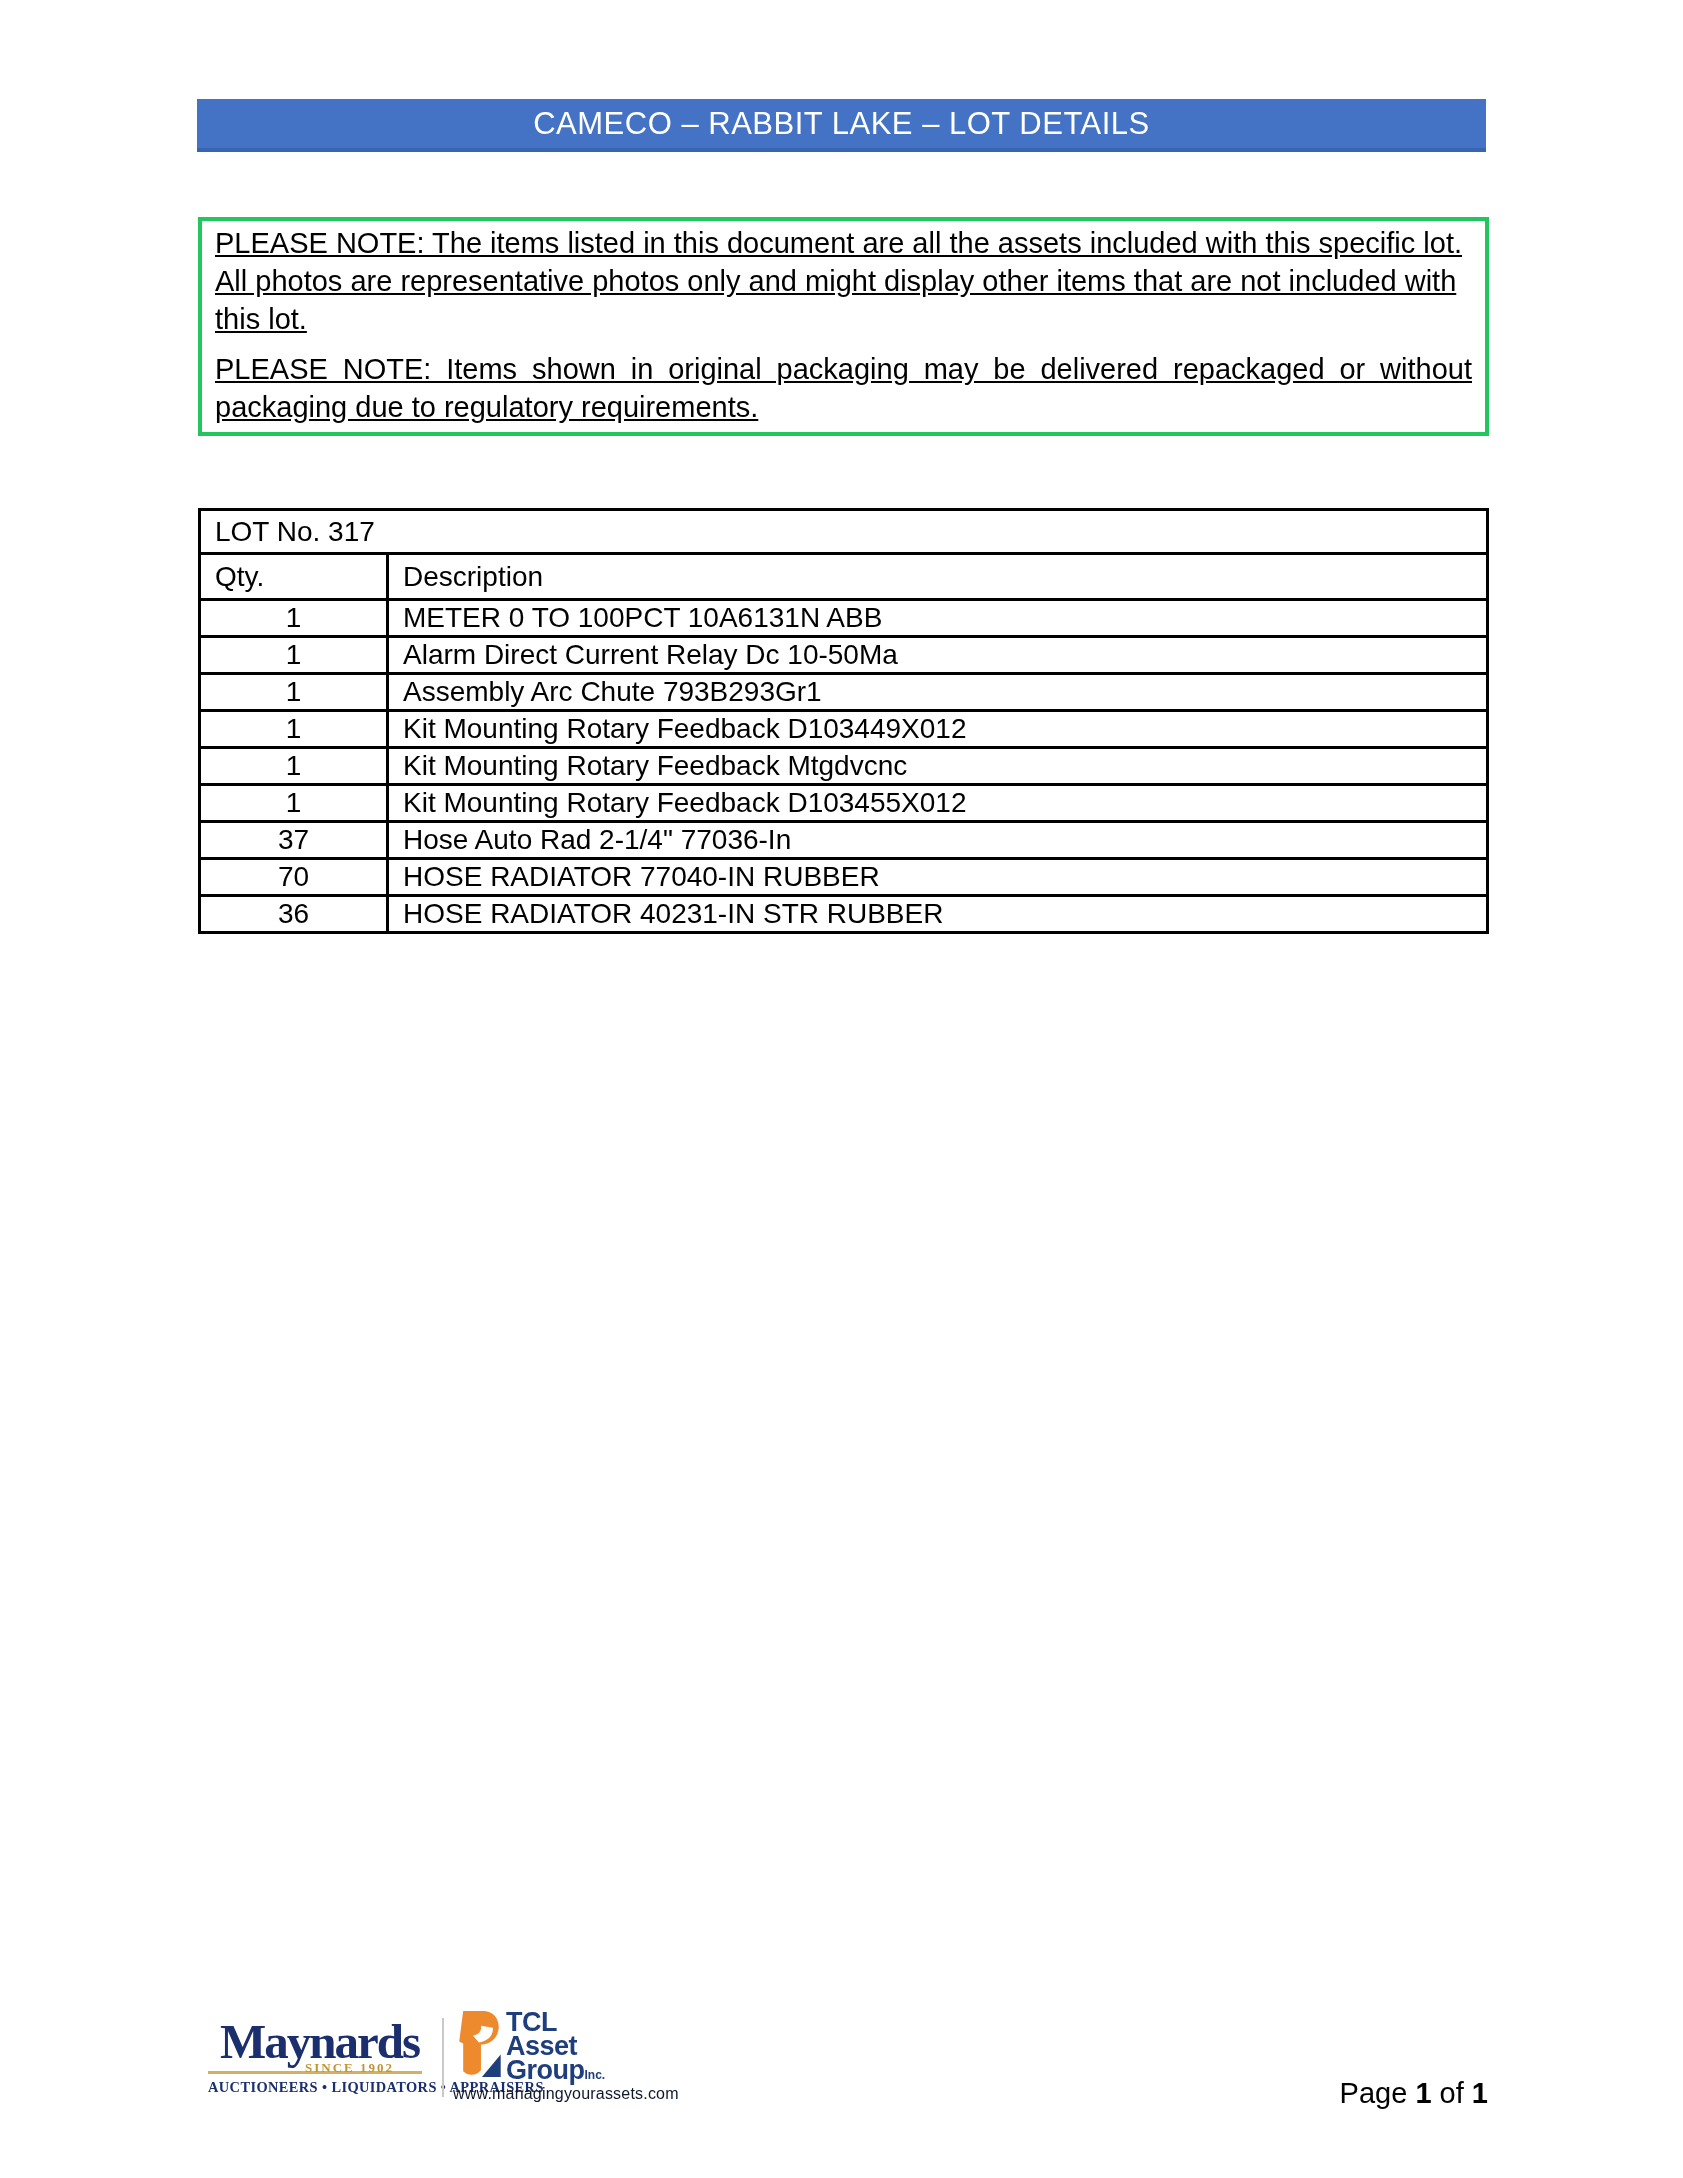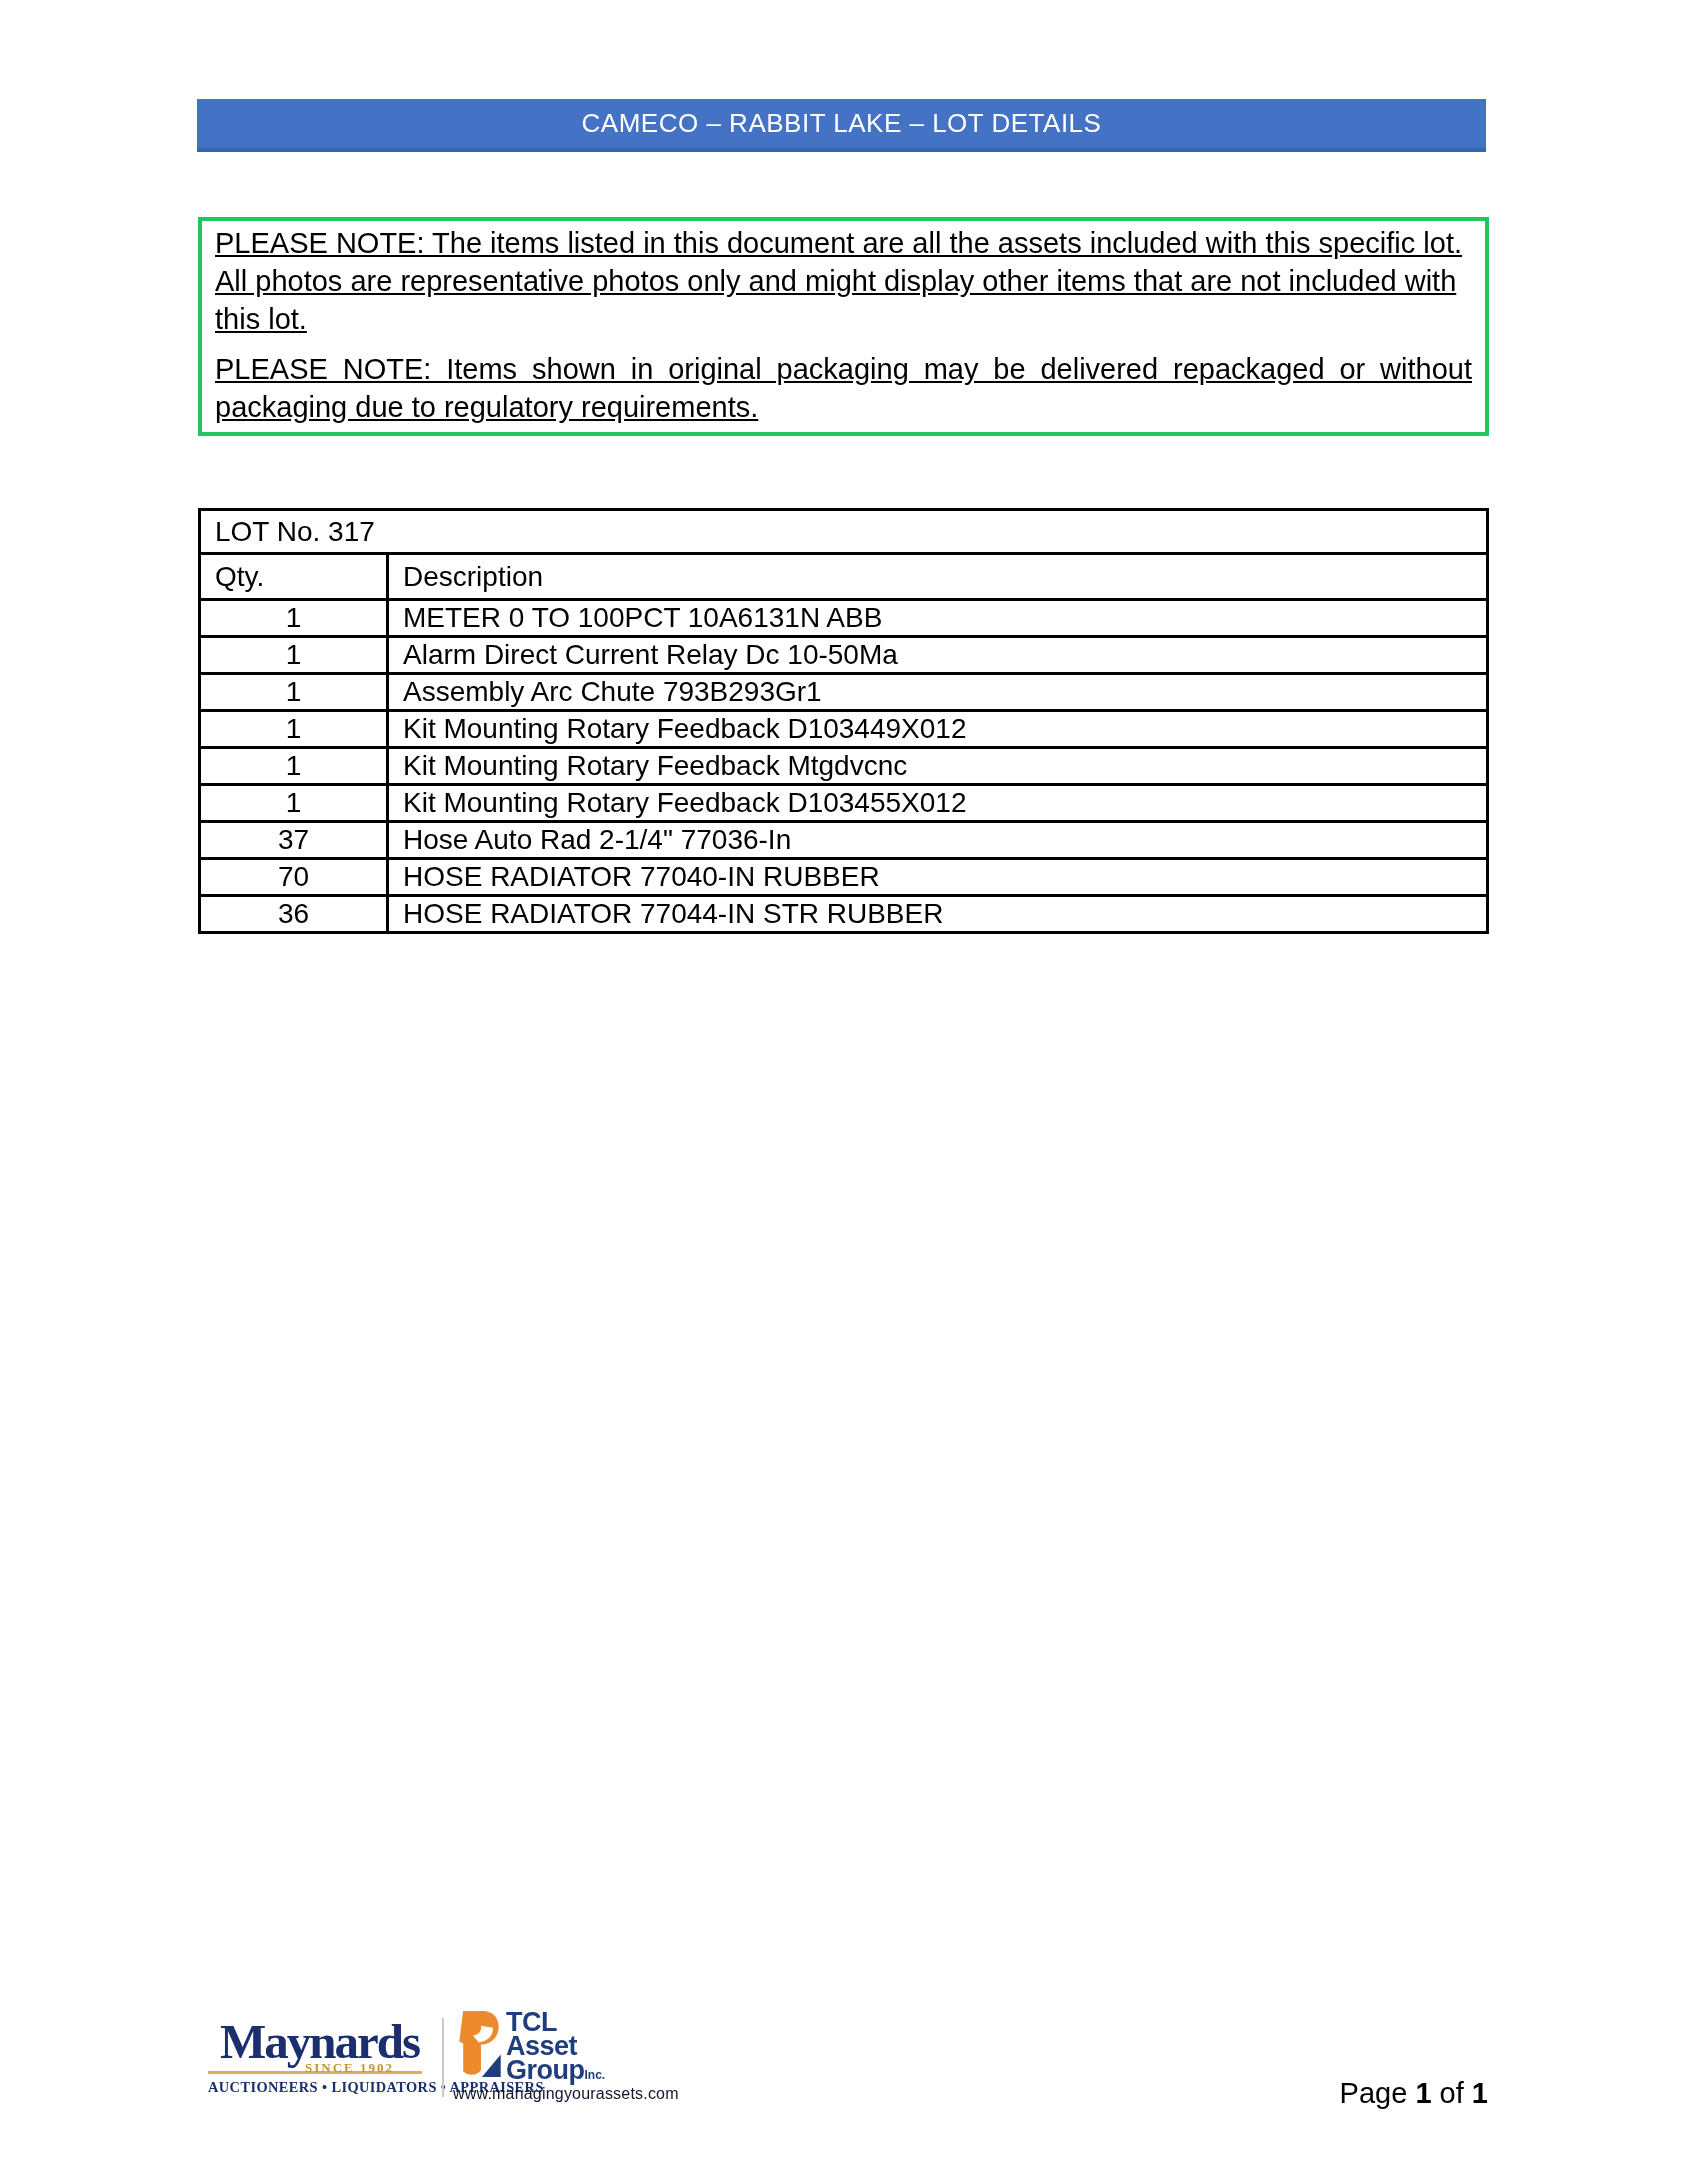--- a/index.html
+++ b/index.html
@@ -13,21 +13,21 @@
   }
 
   
   .banner{
     position:absolute;left:197px;top:99px;width:1289px;height:49px;
     background:#4473C5;
     border-bottom:4px solid #3765B0;
     text-align:center;
   }
   .banner .banner-text{
-    color:#ffffff;font-size:26px;line-height:49px;letter-spacing:0.5px;
+    color:#ffffff;font-size:31px;line-height:49px;letter-spacing:0.5px;
   }
 
   
   .notice{
     position:absolute;left:198px;top:217px;width:1291px;
     box-sizing:border-box;border:4px solid #22c55e;
     padding:3px 13px 6px 13px;
     font-size:29px;line-height:38px;text-decoration:underline;
   }
   .notice p{margin:0;}
@@ -149,21 +149,21 @@
       <tr class="data-row">
         <td class="qty-cell">37</td>
         <td>Hose Auto Rad 2-1/4" 77036-In</td>
       </tr>
       <tr class="data-row">
         <td class="qty-cell">70</td>
         <td>HOSE RADIATOR 77040-IN RUBBER</td>
       </tr>
       <tr class="data-row">
         <td class="qty-cell">36</td>
-        <td>HOSE RADIATOR 77044-IN STR RUBBER</td>
+        <td>HOSE RADIATOR 40231-IN STR RUBBER</td>
       </tr>
     </tbody>
   </table>
 
   <div class="maynards">
     <div class="m-name">Maynards</div>
     <div class="m-since">SINCE 1902</div>
     <div class="m-rule"></div>
     <div class="m-tagline">AUCTIONEERS • LIQUIDATORS • APPRAISERS</div>
   </div>

